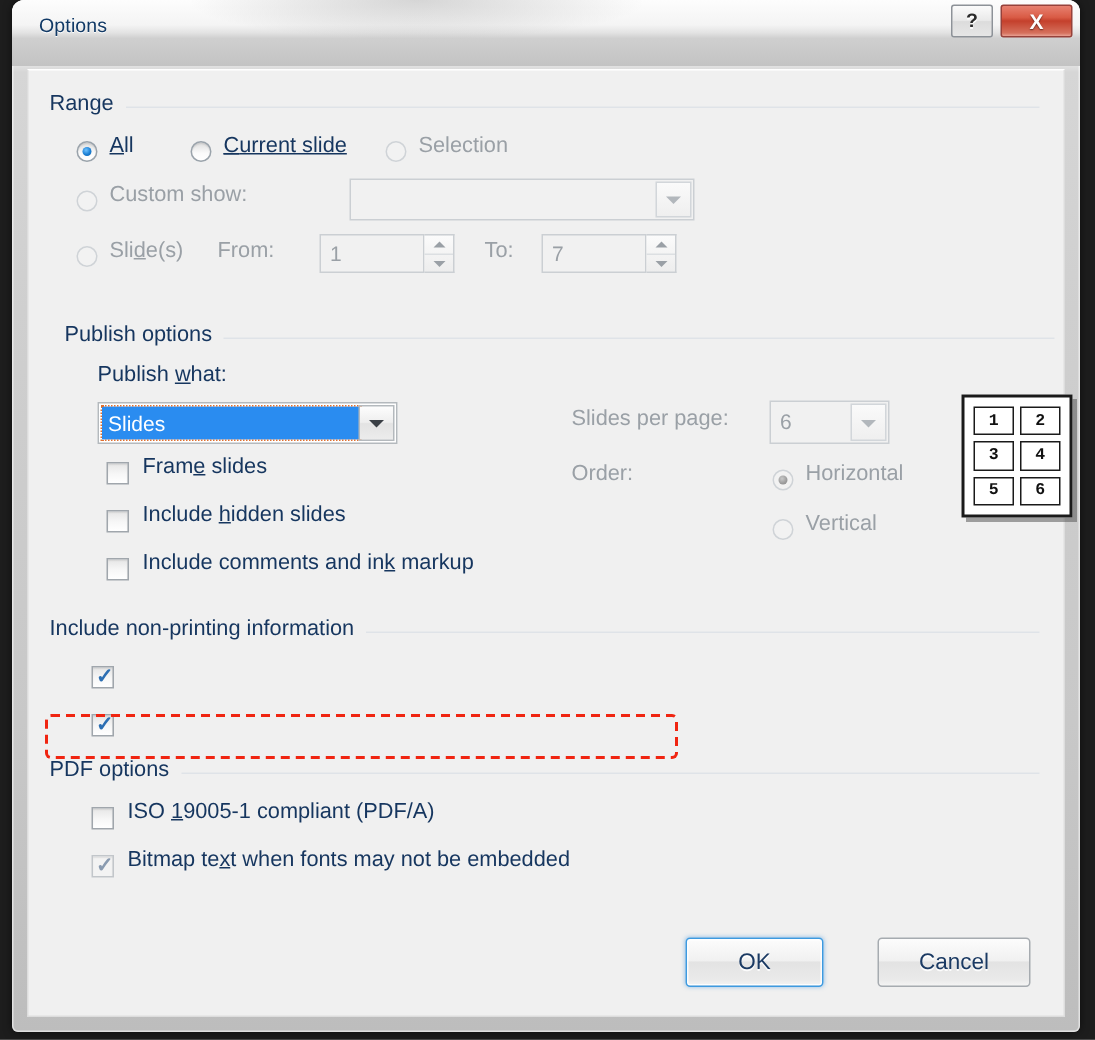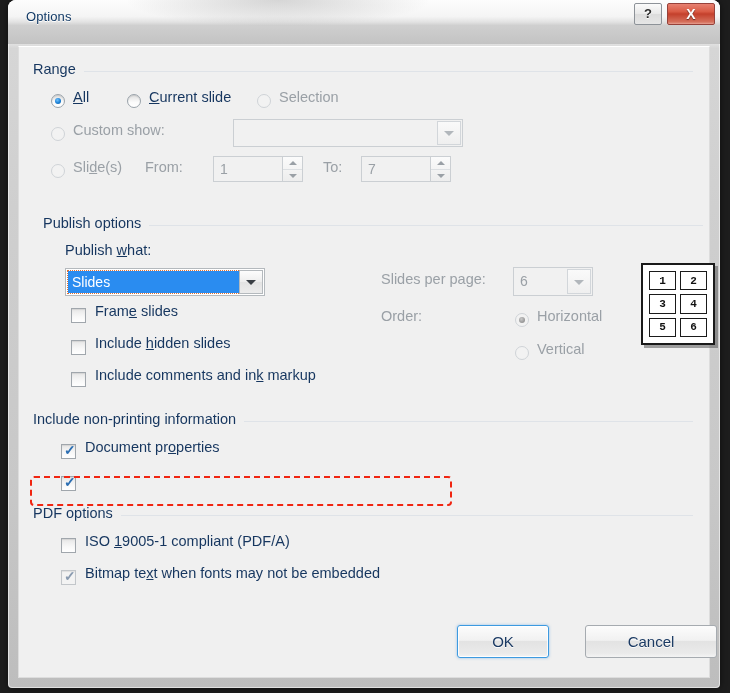--- a/index.html
+++ b/index.html
@@ -338,21 +338,21 @@
     <div id="client">
 
       <div class="group" style="left:14px; top:14px; width:660px; height:150px;">
         <div class="group-rule" style="width:660px;"></div>
         <div class="group-label">Range</div>
 
         <div class="radio on" style="left:18px; top:33px;"></div>
         <div class="lbl" style="left:40px; top:28px;"><u>A</u>ll</div>
 
         <div class="radio" style="left:94px; top:33px;"></div>
-        <div class="lbl" style="left:116px; top:28px;"><u>C</u>urrent slide</div>
+        <div class="lbl" style="left:116px; top:28px;text-decoration:underline;"><u>C</u>urrent slide</div>
 
         <div class="radio dis" style="left:224px; top:33px;"></div>
         <div class="lbl dim" style="left:246px; top:28px;">Selection</div>
 
         <div class="radio dis" style="left:18px; top:66px;"></div>
         <div class="lbl dim" style="left:40px; top:61px;">Custom show:</div>
 
         <div class="combo dis" style="left:200px; top:58px; width:230px; height:28px;">
           <div class="txt"></div>
           <div class="arrow"></div>
@@ -425,41 +425,40 @@
         </div>
       </div>
 
       <div class="group" style="left:14px; top:364px; width:660px; height:88px;">
         <div class="group-rule" style="width:660px;"></div>
         <div class="group-label">Include non-printing information</div>
 
         <div class="checkbox" style="left:28px; top:33px;">
           <span class="tick">✓</span>
         </div>
-        <div class="lbl" style="left:52px; top:28px;">Document pr<u>o</u>perties</div>
 
         <div class="checkbox" style="left:28px; top:65px;">
           <span class="tick">✓</span>
         </div>
       </div>
 
       <div class="group" style="left:14px; top:458px; width:660px; height:88px;">
         <div class="group-rule" style="width:660px;"></div>
         <div class="group-label">PDF options</div>
 
         <div class="checkbox" style="left:28px; top:33px;"></div>
         <div class="lbl" style="left:52px; top:28px;">ISO <u>1</u>9005-1 compliant (PDF/A)</div>
 
         <div class="checkbox dis" style="left:28px; top:65px;">
           <span class="tick">✓</span>
         </div>
         <div class="lbl" style="left:52px; top:60px;">Bitmap te<u>x</u>t when fonts may not be embedded</div>
       </div>
 
       <div class="pushbtn default" style="left:438px; top:578px; width:92px;">OK</div>
-      <div class="pushbtn" style="left:566px; top:578px; width:132px;">Cancel</div>
+      <div class="pushbtn" style="left:566px; top:578px; width:102px;">Cancel</div>
 
     </div>
   </div>
 
   <div id="annotation" style="left: 30px; top: 476px; width: 422px; height: 30px; border-color: rgb(240, 37, 17);"></div>
 
 </div>
 
 </body></html>

